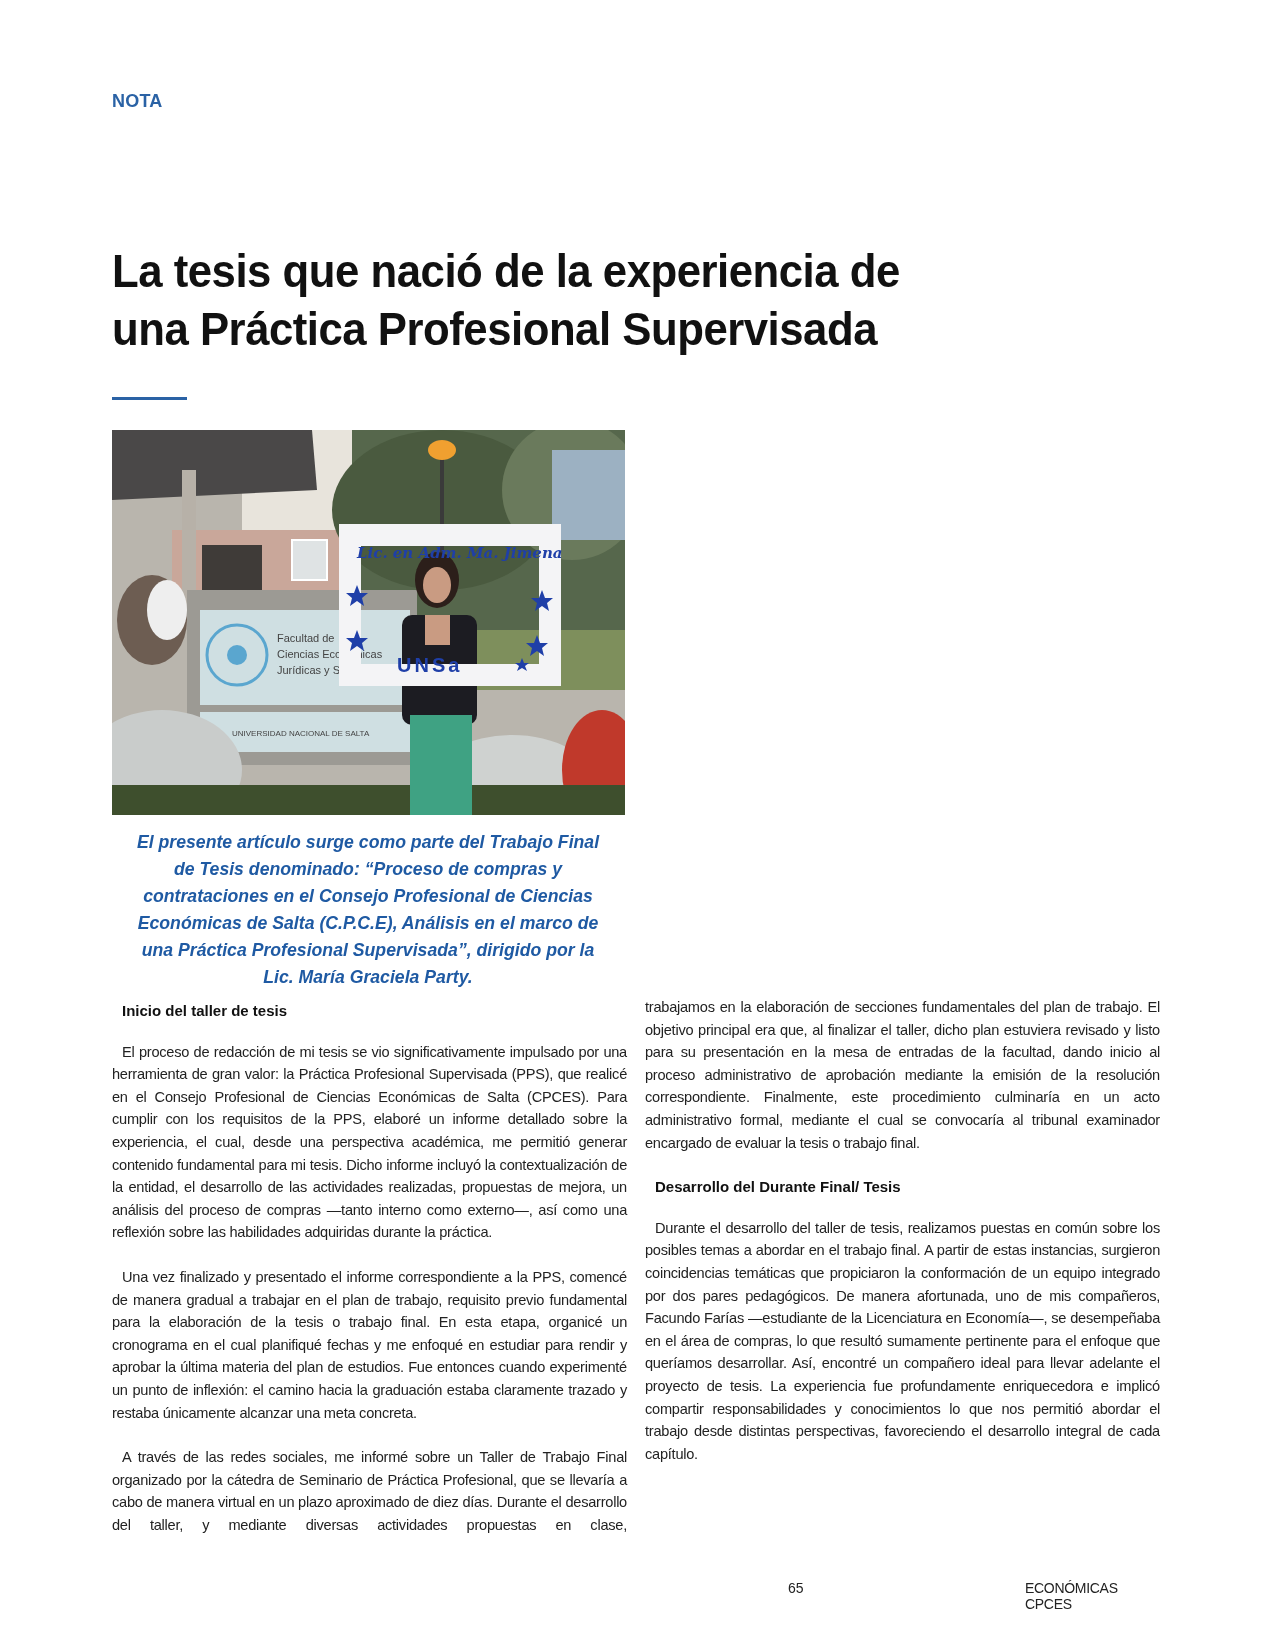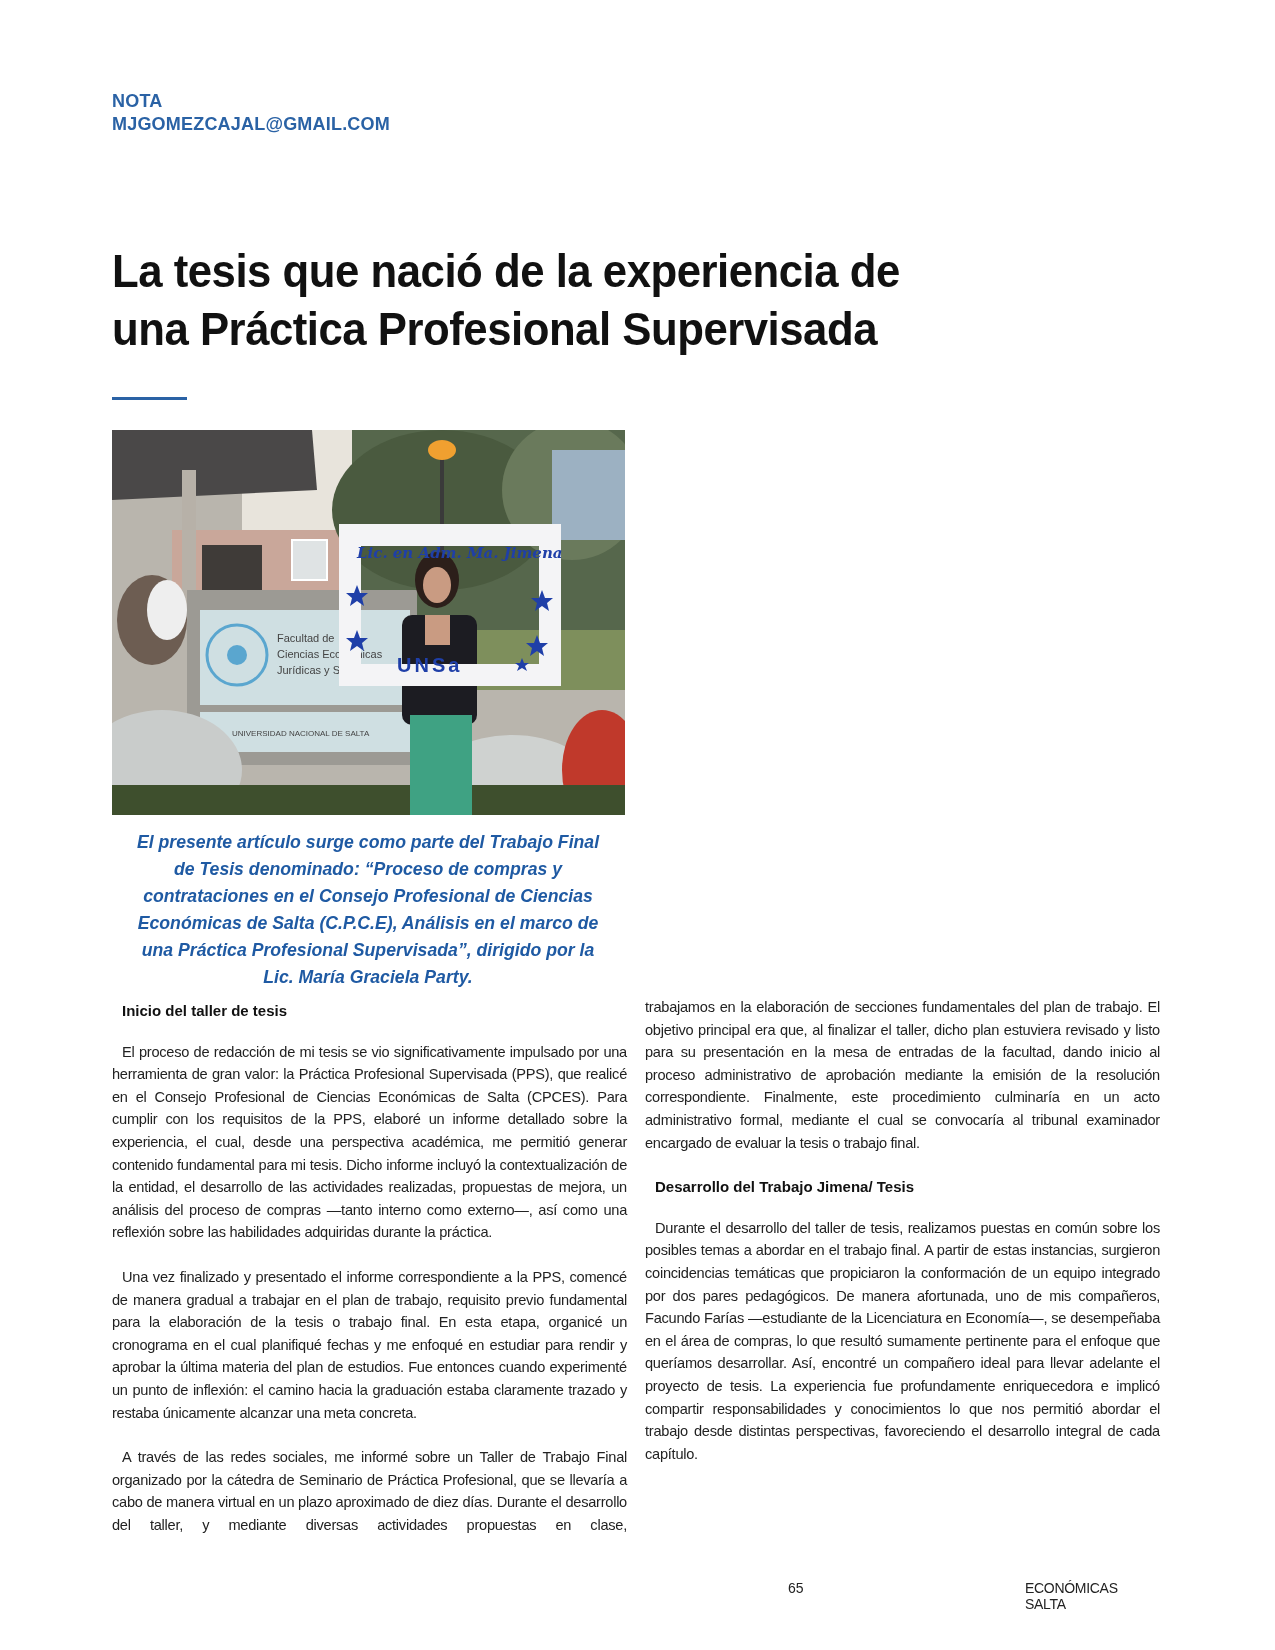--- a/index.html
+++ b/index.html
@@ -40,21 +40,20 @@
     .footer-mag { position: absolute; left: 1025px; top: 1580px; font-family: "Liberation Sans", sans-serif;
                   font-size: 14px; color: #222; letter-spacing: -0.3px; }
   </style>
 </head>
 <body>
 
 <div class="page">
 
   <div class="meta">
     <div>NOTA</div>
-    <div>MJGOMEZCAJAL@GMAIL.COM</div>
   </div>
 
   <h1 class="title">
     <span>La tesis que nació de la experiencia de</span><br>
     <span>una Práctica Profesional Supervisada</span>
   </h1>
 
   <div class="rule"></div>
 
   <div class="photo">
@@ -120,20 +119,20 @@
 
   <div class="col col-left">
     <div class="section-head">Inicio del taller de tesis</div>
     <p>El proceso de redacción de mi tesis se vio significativamente impulsado por una herramienta de gran valor: la Práctica Profesional Supervisada (PPS), que realicé en el Consejo Profesional de Ciencias Económicas de Salta (CPCES). Para cumplir con los requisitos de la PPS, elaboré un informe detallado sobre la experiencia, el cual, desde una perspectiva académica, me permitió generar contenido fundamental para mi tesis. Dicho informe incluyó la contextualización de la entidad, el desarrollo de las actividades realizadas, propuestas de mejora, un análisis del proceso de compras —tanto interno como externo—, así como una reflexión sobre las habilidades adquiridas durante la práctica.</p>
     <p>Una vez finalizado y presentado el informe correspondiente a la PPS, comencé de manera gradual a trabajar en el plan de trabajo, requisito previo fundamental para la elaboración de la tesis o trabajo final. En esta etapa, organicé un cronograma en el cual planifiqué fechas y me enfoqué en estudiar para rendir y aprobar la última materia del plan de estudios. Fue entonces cuando experimenté un punto de inflexión: el camino hacia la graduación estaba claramente trazado y restaba únicamente alcanzar una meta concreta.</p>
     <p style="text-align-last: justify;">A través de las redes sociales, me informé sobre un Taller de Trabajo Final organizado por la cátedra de Seminario de Práctica Profesional, que se llevaría a cabo de manera virtual en un plazo aproximado de diez días. Durante el desarrollo del taller, y mediante diversas actividades propuestas en clase,</p>
   </div>
 
   <div class="col col-right">
     <p style="text-indent:0;">trabajamos en la elaboración de secciones fundamentales del plan de trabajo. El objetivo principal era que, al finalizar el taller, dicho plan estuviera revisado y listo para su presentación en la mesa de entradas de la facultad, dando inicio al proceso administrativo de aprobación mediante la emisión de la resolución correspondiente. Finalmente, este procedimiento culminaría en un acto administrativo formal, mediante el cual se convocaría al tribunal examinador encargado de evaluar la tesis o trabajo final.</p>
-    <div class="section-head">Desarrollo del Trabajo Jimena/ Tesis</div>
+    <div class="section-head">Desarrollo del Durante Final/ Tesis</div>
     <p>Durante el desarrollo del taller de tesis, realizamos puestas en común sobre los posibles temas a abordar en el trabajo final. A partir de estas instancias, surgieron coincidencias temáticas que propiciaron la conformación de un equipo integrado por dos pares pedagógicos. De manera afortunada, uno de mis compañeros, Facundo Farías —estudiante de la Licenciatura en Economía—, se desempeñaba en el área de compras, lo que resultó sumamente pertinente para el enfoque que queríamos desarrollar. Así, encontré un compañero ideal para llevar adelante el proyecto de tesis. La experiencia fue profundamente enriquecedora e implicó compartir responsabilidades y conocimientos lo que nos permitió abordar el trabajo desde distintas perspectivas, favoreciendo el desarrollo integral de cada capítulo.</p>
   </div>
 
   <div class="footer-page">65</div>
-  <div class="footer-mag">ECONÓMICAS SALTA</div>
+  <div class="footer-mag">ECONÓMICAS CPCES</div>
 
 </div>
 
 </body></html>

